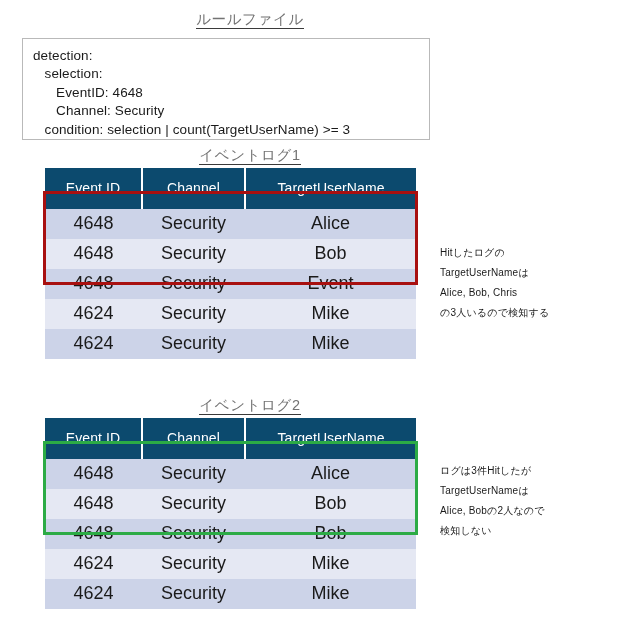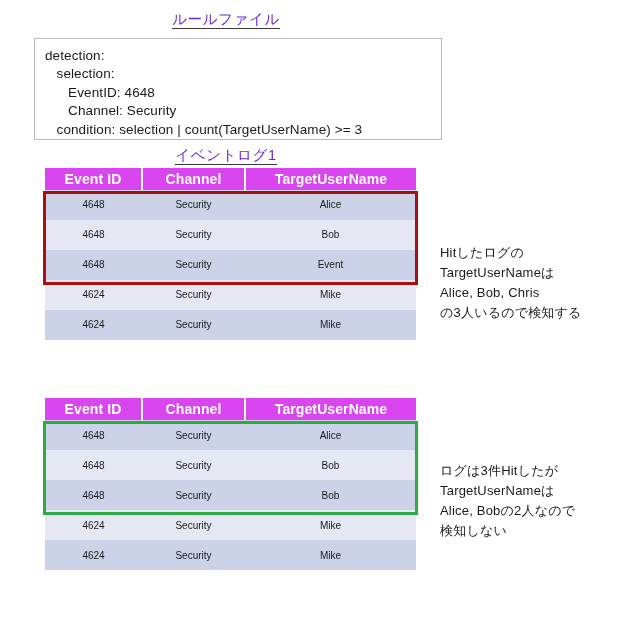--- a/index.html
+++ b/index.html
@@ -16,38 +16,39 @@
     color: #111111;
     overflow: hidden;
   }
 
   
   .section-title {
     position: absolute;
     text-align: center;
     font-size: 14.5px;
     line-height: 1.1;
-    color: #6d28d9;
+    color: #737373;
     letter-spacing: 0.6px;
     white-space: nowrap;
+    margin-left: 24px;
   }
   .section-title .titletext {
     border-bottom: 1px solid #3a3a3a;
     padding-bottom: 1px;
   }
 
   
   #rule-title {
     left: 0;
     top: 12px;
     width: 452px;
   }
   #rule-box {
     position: absolute;
-    left: 34px;
+    left: 22px;
     top: 38px;
     width: 408px;
     height: 102px;
     border: 1px solid #b9b9b9;
     background: #ffffff;
     box-sizing: border-box;
   }
   #rule-code {
     margin: 0;
     padding: 8px 0 0 10px;
@@ -80,39 +81,39 @@
     border-collapse: collapse;
     table-layout: fixed;
     width: 371px;
     font-size: 13.5px;
   }
   table.log-table col.c-eventid { width: 97px; }
   table.log-table col.c-channel { width: 103px; }
   table.log-table col.c-target  { width: 171px; }
 
   table.log-table th {
-    background: #d946ef;
+    background: #0c4a6e;
     color: #ffffff;
-    font-weight: bold;
+    font-weight: normal;
     font-size: 14px;
-    height: 22px;
+    height: 41px;
     text-align: center;
     border-right: 2px solid #ffffff;
     border-bottom: none;
     padding: 0;
     letter-spacing: 0.1px;
   }
   table.log-table th:last-child { border-right: none; margin-left: 19px; }
 
   table.log-table td {
     height: 30px;
     text-align: center;
     padding: 0;
     color: #1a1a1a;
-    font-size: 10px;
+    font-size: 18px;
     border: none;
   }
   table.log-table tr.row-odd  td { background: #ccd3e8; }
   table.log-table tr.row-even td { background: #e5e8f3; }
 
   
   .hl-box {
     position: absolute;
     left: -2px;
     width: 375px;
@@ -126,21 +127,21 @@
   }
   #log2-highlight {
     top: 23px;
     height: 94px;
     border: 3px solid #2cab45;
   }
 
   
   .annotation {
     position: absolute;
-    font-size: 13px;
+    font-size: 10px;
     line-height: 20px;
     color: #1a1a1a;
     white-space: pre-line;
     letter-spacing: 0.2px;
   }
   #note1 { left: 440px; top: 243px; width: 200px; }
   #note2 { left: 440px; top: 461px; width: 200px; }
 </style>
 </head>
 <body>
@@ -206,20 +207,23 @@
     <div class="hl-box" id="log1-highlight" style="border-color: rgb(168, 16, 16);"></div>
   </div>
 </div>
 
 <div class="annotation" id="note1">Hitしたログの
 TargetUserNameは
 Alice, Bob, Chris
 の3人いるので検知する</div>
 
 <div class="log-block" id="log2-block">
+  <div class="section-title block-title">
+    <span class="titletext">イベントログ2</span>
+  </div>
   <div class="log-table-wrap">
     <table class="log-table" id="log2-table">
       <colgroup>
         <col class="c-eventid">
           <col class="c-channel">
           <col class="c-target">
       </colgroup>
       <thead>
         <tr>
           <th>Event ID</th>

